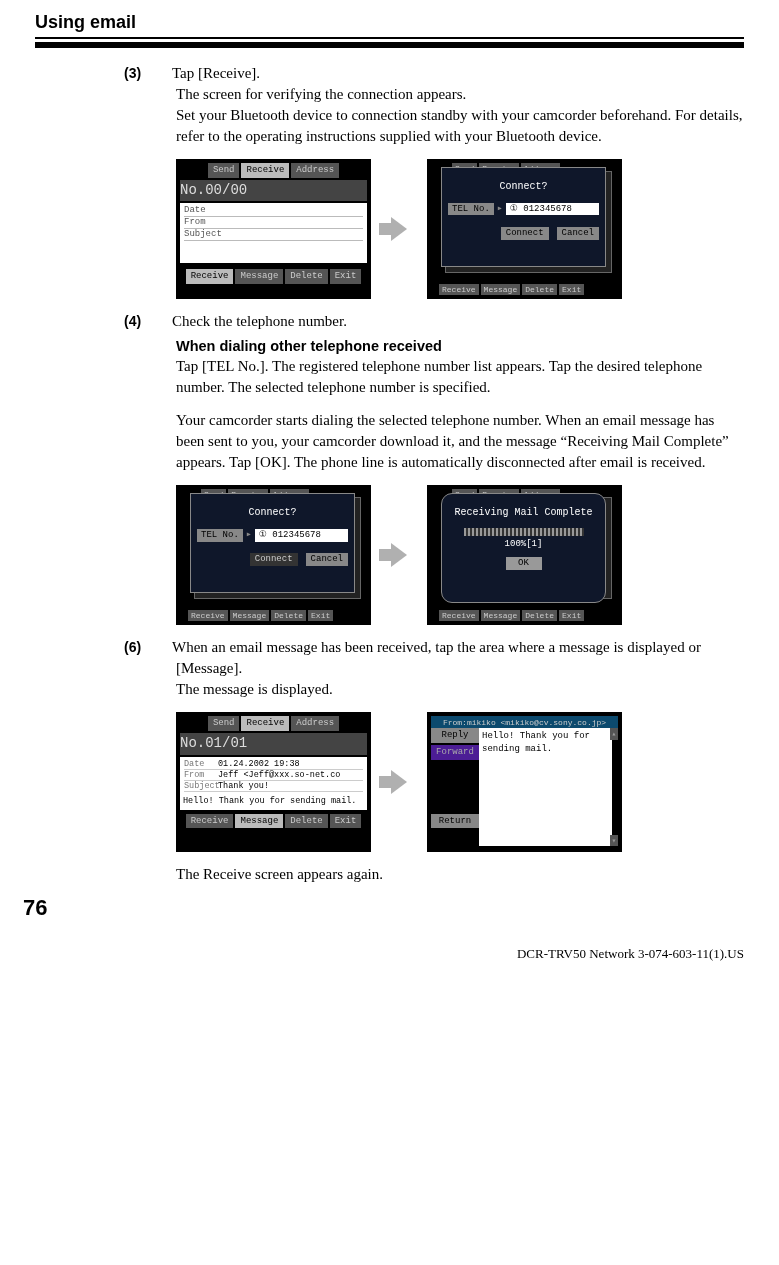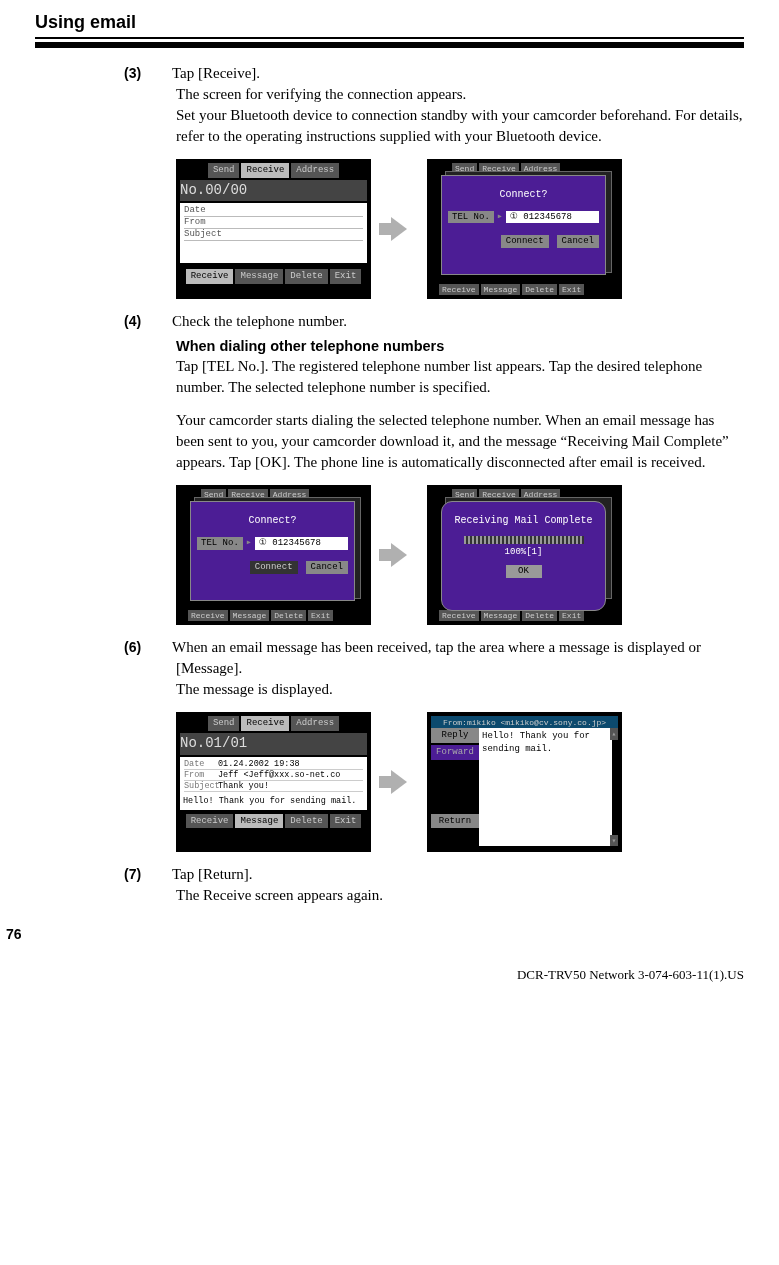--- a/index.html
+++ b/index.html
@@ -80,21 +80,21 @@
   .tabs { display:flex; gap:2px; margin-bottom:2px; justify-content:center;}
   .tab { background:#555; color:#ccc; padding:1px 5px; font-size:9px;}
   .tab.active{ background:#bbb; color:#000;}
   .titlebar{ background:#444; color:#ddd; font-size:14px; padding:1px 0;}
   .listbox{ background:#fff; color:#000; height:56px; margin-top:2px; padding:2px 4px; font-size:9px;}
   .listbox .row{ border-bottom:1px solid #bbb; padding:0; line-height:11px; color:#555;}
   .bottombar{ display:flex; gap:2px; margin-top:6px; justify-content:center;}
   .bb{ background:#555; color:#ccc; padding:1px 5px; font-size:9px;}
   .bb.active{background:#bbb;color:#000;}
   .dialog-shadow{position:absolute; left:18px; top:12px; width:165px; height:100px; background:#222; border:1px solid #666;}
-  .dialog{position:absolute; left:14px; top:16px; width:165px; height:100px; background:#4c1d95; border:1px solid #888; padding:6px; box-sizing:border-box;}
+  .dialog{position:absolute; left:14px; top:8px; width:165px; height:100px; background:#0f172a; border:1px solid #888; padding:6px; box-sizing:border-box;}
   .dialog-title{ text-align:center; font-size:10px; margin:6px 0 8px;}
   .tel-row{display:flex; align-items:center; gap:3px; margin:4px 0;}
   .tel-lbl{background:#888; color:#000; padding:0 4px; font-size:9px;}
   .tel-arrow{color:#888;}
   .tel-field{background:#fff; color:#000; padding:0 4px; flex:1; font-size:9px;}
   .dialog-btns{text-align:right; margin-top:10px;}
   .dbtn{background:#888; color:#000; padding:0 5px; font-size:9px; display:inline-block; margin-left:2px;}
   .dbtn.dark{background:#333;color:#ccc;}
   .ghost-tabs{position:absolute; top:4px; left:25px; display:flex; gap:2px;}
   .ghost-bottom{position:absolute; bottom:4px; left:12px; display:flex; gap:2px;}
@@ -104,24 +104,24 @@
   .prog-pct{text-align:center; font-size:9px;}
   .okbtn{background:#999; color:#000; width:36px; text-align:center; margin:6px auto 0; font-size:9px;}
   .msg-header{background:#0c4a6e; color:#ccc; font-size:8px; padding:1px 3px;text-align:center;}
   .msg-left{position:absolute; left:4px; top:16px; display:flex; flex-direction:column; gap:2px;}
   .msg-btn{background:#888;color:#000; font-size:9px; padding:1px 4px; width:40px; text-align:center;}
   .msg-btn.dark{background:#4c1d95;color:#aaa;}
   .msg-body{position:absolute; left:52px; top:16px; right:10px; bottom:6px; background:#fff; color:#000; padding:2px 3px; font-size:9px;}
   .scroll-ar{position:absolute; right:4px; width:8px; background:#555; color:#999; text-align:center; font-size:8px;}
   .page-num{
     position:absolute;
-    left: 6px;
+    left: 23px;
     bottom: 60px;
     font-weight:bold;
-    font-size:14px;
+    font-size:22px;
     font-family: Arial, sans-serif;
     margin-top: 48px;
   }
   .footer{
     text-align:right;
     font-size:13px;
     margin-top:60px;
   }
   .listbox2{ background:#fff; color:#000; margin-top:2px; padding:2px 4px; font-size:8.5px;}
   .listbox2 .lr{display:flex; border-bottom:1px solid #ccc; line-height:10px;}
@@ -194,21 +194,21 @@
             </div>
           </div>
         </div>
       </div>
     </div>
 
     <div class="step">
       <div class="step-first-line">
         <span class="step-num">(4)</span><span>Check the telephone number.</span>
       </div>
-      <div class="step-body subhead">When dialing other telephone numbers</div>
+      <div class="step-body subhead">When dialing other telephone received</div>
       <div class="step-body">Tap [TEL No.]. The registered telephone number list appears. Tap the desired telephone number. The selected telephone number is specified.</div>
     </div>
 
     <div class="step">
       <div class="step-body">Your camcorder starts dialing the selected telephone number. When an email message has been sent to you, your camcorder download it, and the message “Receiving Mail Complete” appears. Tap [OK]. The phone line is automatically disconnected after email is received.</div>
 
       <div class="screens">
 
         <div class="scr">
           <div class="ghost-tabs">
@@ -309,23 +309,20 @@
             <div class="msg-btn">Return</div>
           </div>
           <div class="msg-body">Hello! Thank you for sending mail.</div>
           <div class="scroll-ar" style="top:16px;">▴</div>
           <div class="scroll-ar" style="bottom:6px;">▾</div>
         </div>
       </div>
     </div>
 
     <div class="step">
-      <div class="step-first-line">
-        <span class="step-num">(7)</span><span>Tap [Return].</span>
-      </div>
       <div class="step-body">The Receive screen appears again.</div>
     </div>
 
   </div>
 
   <div class="page-num">76</div>
   <div class="footer">DCR-TRV50 Network 3-074-603-11(1).US</div>
 </div>
 
 </body></html>

